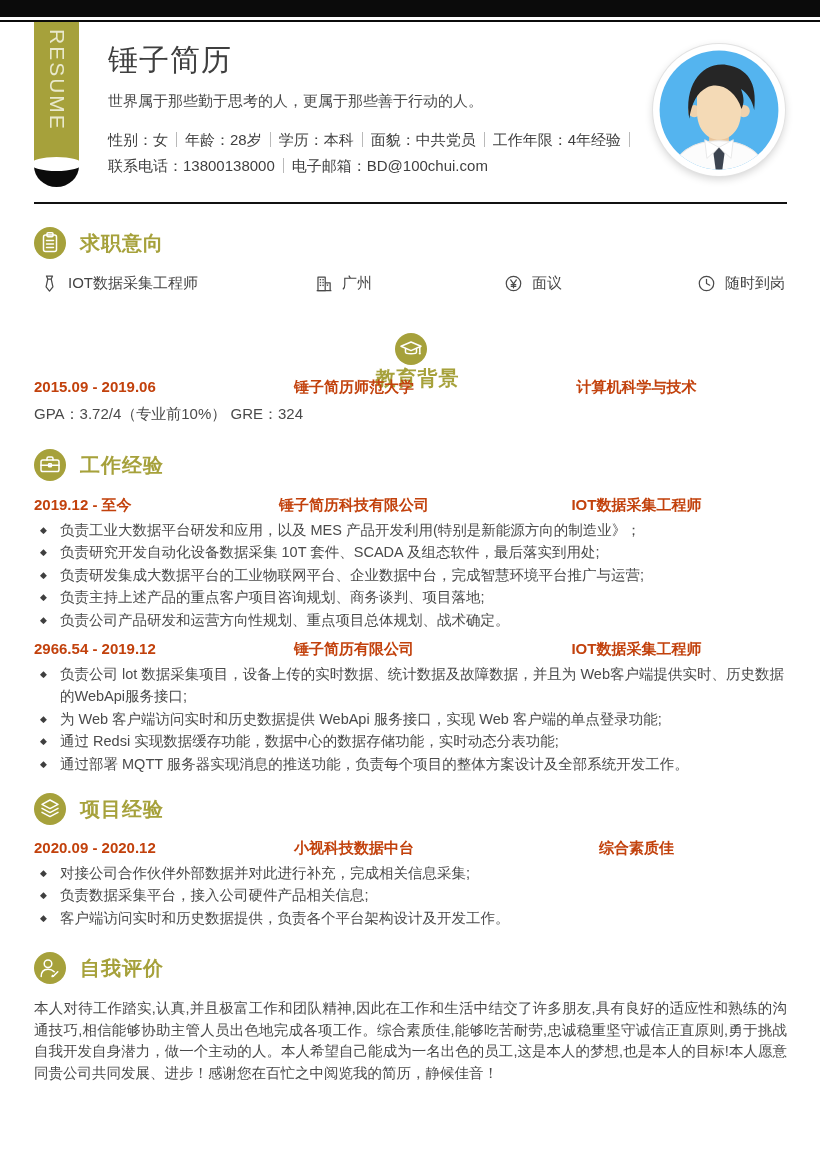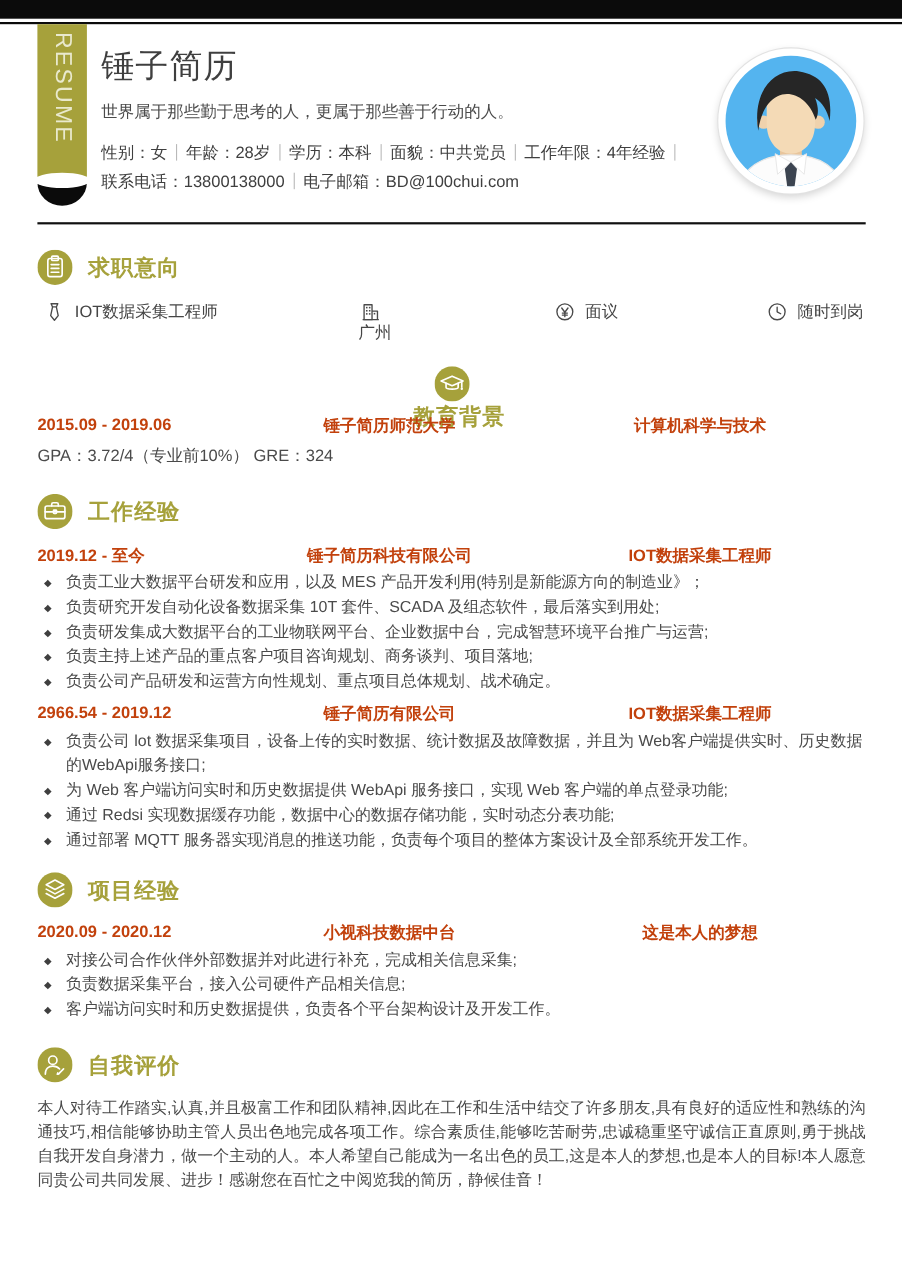--- a/index.html
+++ b/index.html
@@ -13,42 +13,42 @@
           display:flex;justify-content:center;}
   .ribbon span{writing-mode:vertical-rl;font-size:21px;letter-spacing:2px;color:#e9e9cd;
                padding-top:7px;font-weight:400;}
   .bowl{position:absolute;left:34px;top:166px;width:45px;height:21px;background:#0b0b0b;
         border-radius:0 0 50% 50% / 0 0 100% 100%;}
   .bowl::before{content:"";position:absolute;left:-3px;right:-3px;top:-9px;height:14px;
         background:#fff;border-radius:50%;}
   .divider{position:absolute;top:202px;left:34px;width:753px;height:2px;background:#111;}
 
   
-  .head{position:absolute;left:92px;top:40px;width:545px;}
+  .head{position:absolute;left:108px;top:40px;width:545px;}
   .name{font-size:30px;color:#3f3f3f;letter-spacing:1px;margin:0 0 11px 0;font-weight:500;}
   .motto{font-size:15px;color:#4a4a4a;margin:0 0 16px 0;}
   .inforow{font-size:15px;color:#3f3f3f;line-height:26px;}
   .v-sep{display:inline-block;width:1px;height:15px;background:#b9b9b9;margin:0 8px;
          vertical-align:-2px;}
 
   
   .avatar{position:absolute;left:653px;top:44px;width:132px;height:132px;border-radius:50%;
           background:#fff;box-shadow:0 0 0 1px #e2e2e2,0 3px 8px rgba(0,0,0,.18);}
   .avatar svg{position:absolute;left:0;top:0;}
 
   
   .content{position:absolute;left:34px;top:227px;width:753px;}
   .sec-h{display:flex;align-items:center;height:32px;}
   .sec-ic{width:32px;height:32px;flex:0 0 32px;}
   .sec-t{margin-left:14px;font-size:20px;font-weight:700;color:#a6a13b;letter-spacing:1px;}
 
   .intent-row{position:relative;height:24px;margin-top:15px;}
   .intent-item{position:absolute;top:0;display:flex;align-items:center;font-size:15px;color:#454545;}
   .intent-item svg{margin-right:9px;}
-  .ii-0{left:6px;} .ii-1{left:292px;flex-direction:column;} .ii-2{left:470px;} .ii-3{left:663px;}
+  .ii-0{left:6px;} .ii-1{left:280px;} .ii-2{left:470px;} .ii-3{left:663px;}
 
   .row3{display:flex;font-size:15px;font-weight:700;color:#c2410c;}
   .row3 .c1{width:25%;text-align:left;}
   .row3 .c2{width:35%;text-align:center;}
   .row3 .c3{width:40%;text-align:center;}
 
   .gpa{font-size:15px;color:#4a4a4a;margin-top:8px;}
 
   ul.blts{list-style:none;margin:4px 0 0 0;padding:0;}
   ul.blts li{position:relative;padding-left:26px;font-size:14.5px;line-height:22.4px;
@@ -238,21 +238,21 @@
           <path d="M8,15.3 L16,19.6 L24,15.3"></path>
           <path d="M8,19.3 L16,23.6 L24,19.3"></path>
         </g>
       </svg>
       <span class="sec-t">项目经验</span>
     </div>
 
     <div class="row3 mt14">
       <span class="c1">2020.09 - 2020.12</span>
       <span class="c2">小视科技数据中台</span>
-      <span class="c3">这是本人的梦想</span>
+      <span class="c3">综合素质佳</span>
     </div>
     <ul class="blts">
       <li><span class="bul"></span><span>对接公司合作伙伴外部数据并对此进行补充，完成相关信息采集;</span></li>
       <li><span class="bul"></span><span>负责数据采集平台，接入公司硬件产品相关信息;</span></li>
       <li><span class="bul"></span><span>客户端访问实时和历史数据提供，负责各个平台架构设计及开发工作。</span></li>
     </ul>
 
     <div class="sec-h mt23">
       <svg class="sec-ic" viewBox="0 0 32 32">
         <circle cx="16" cy="16" r="16" fill="#a6a13b"></circle>

